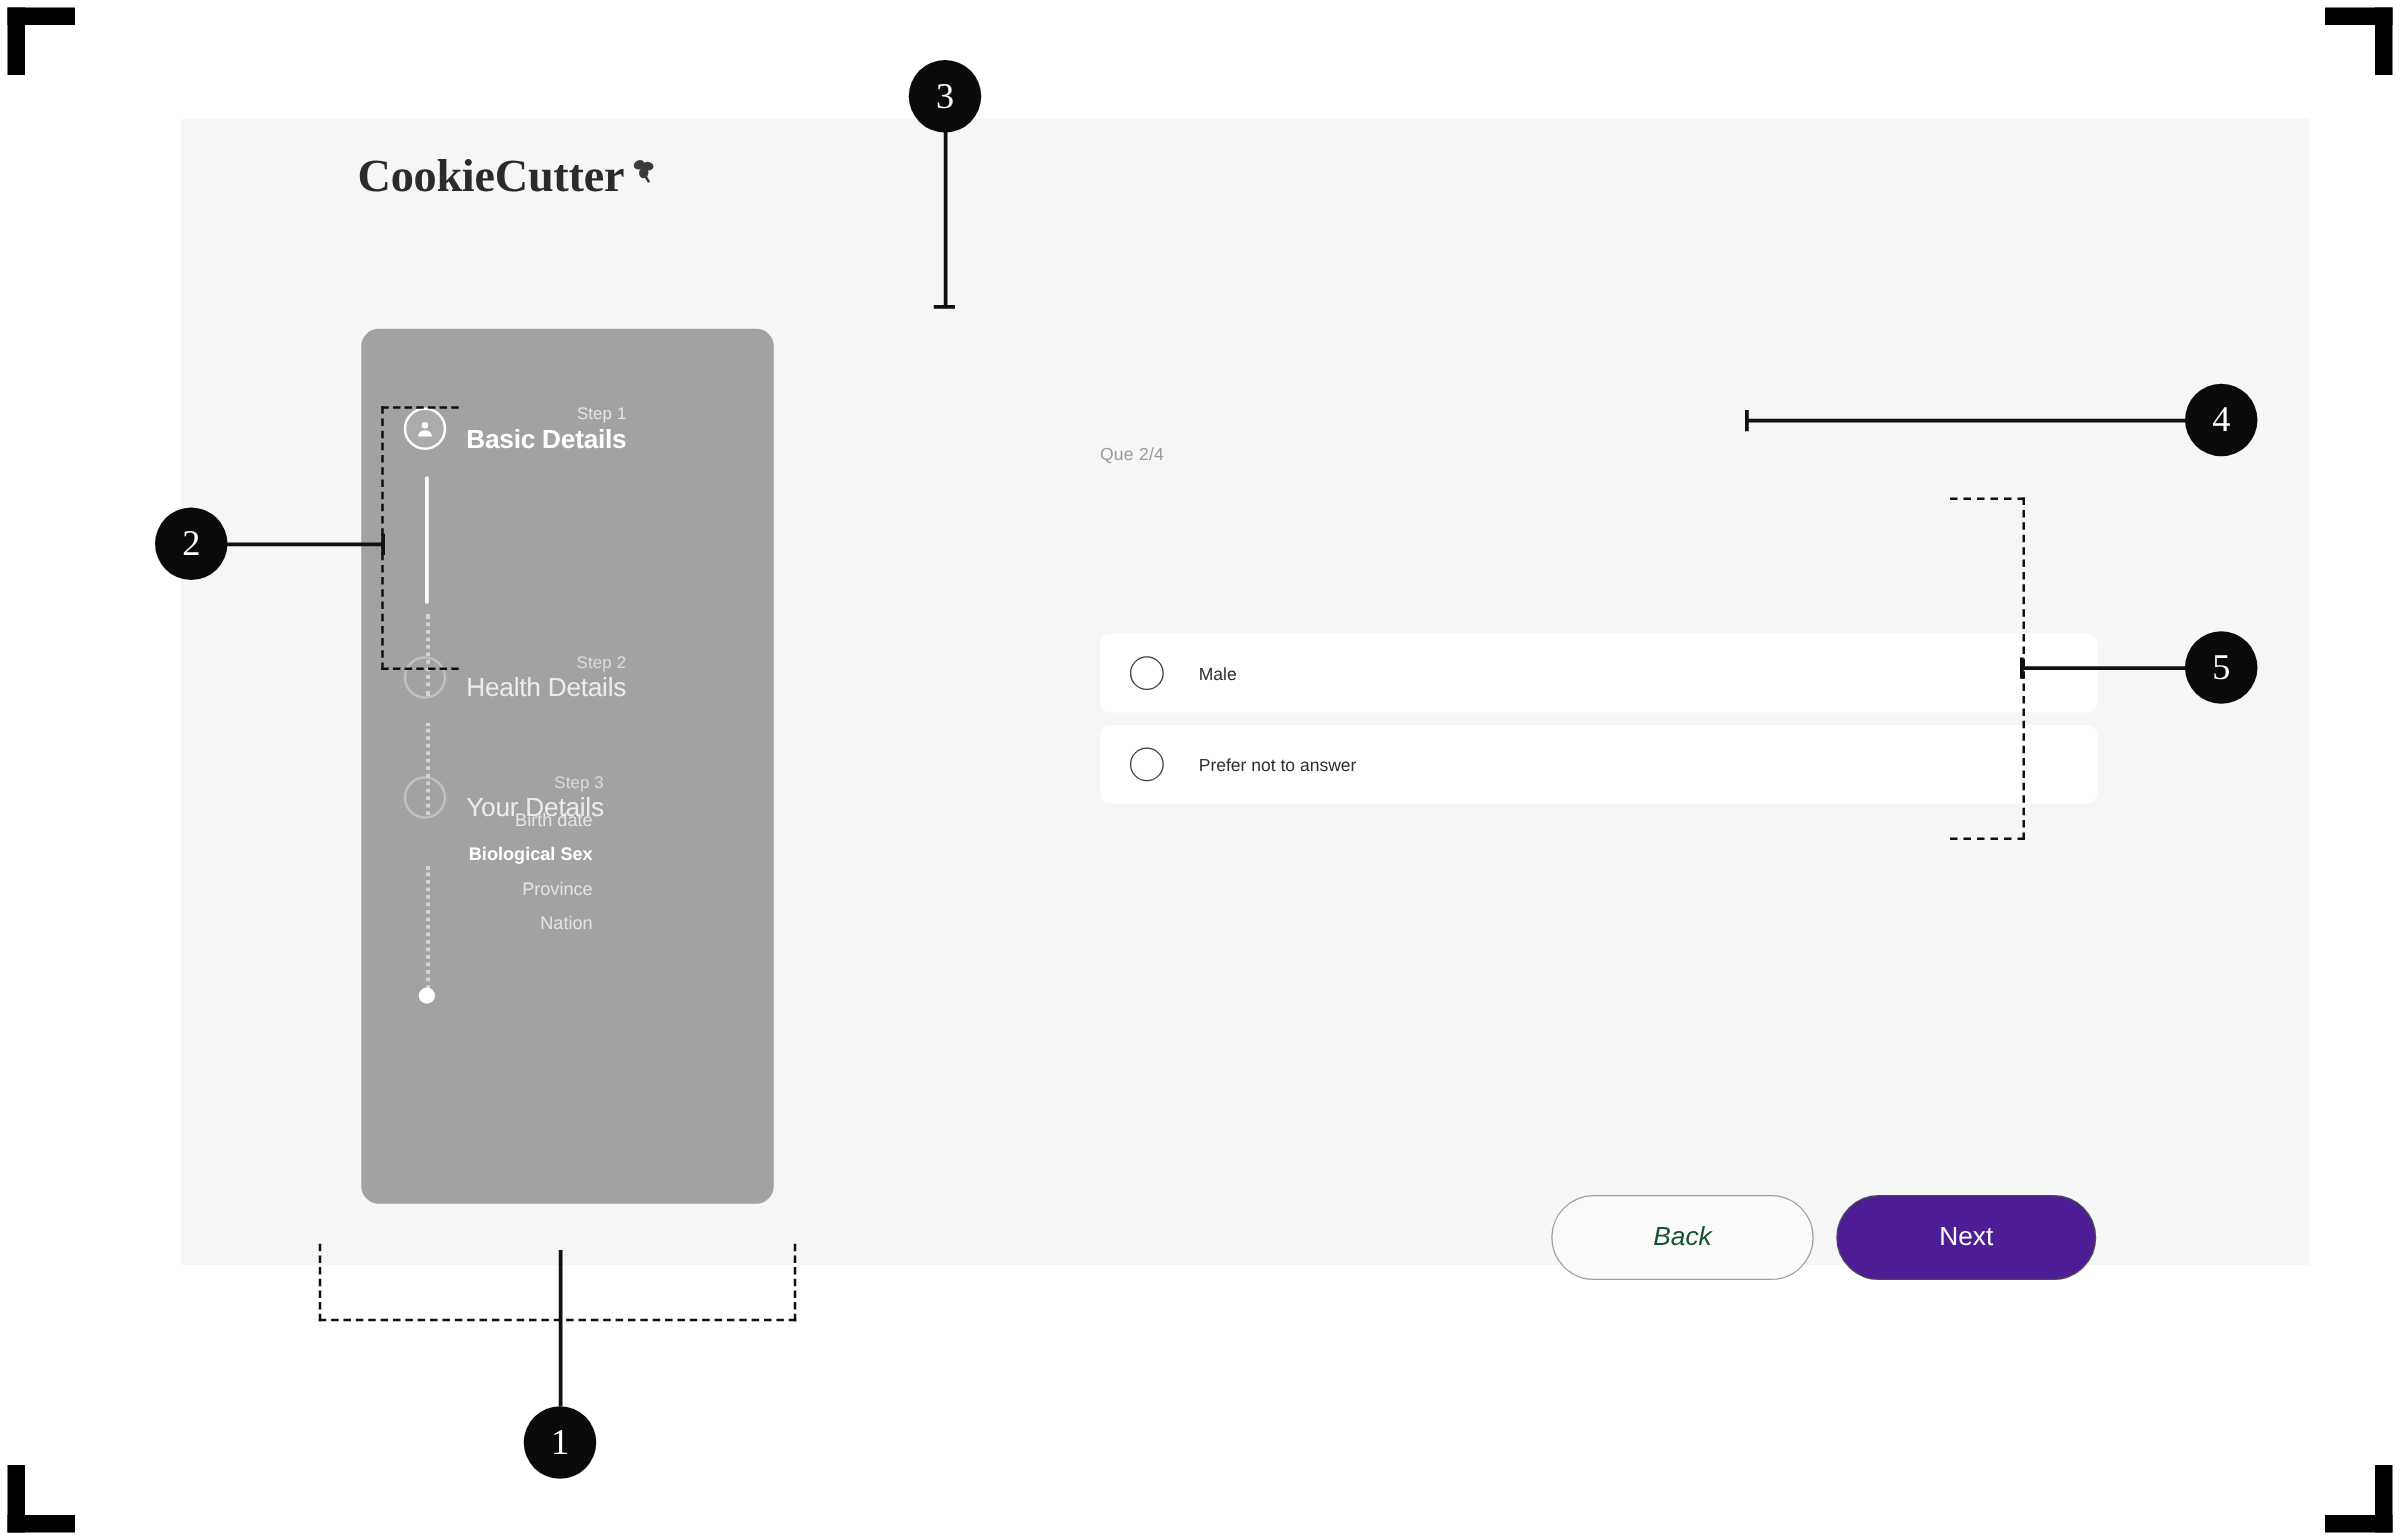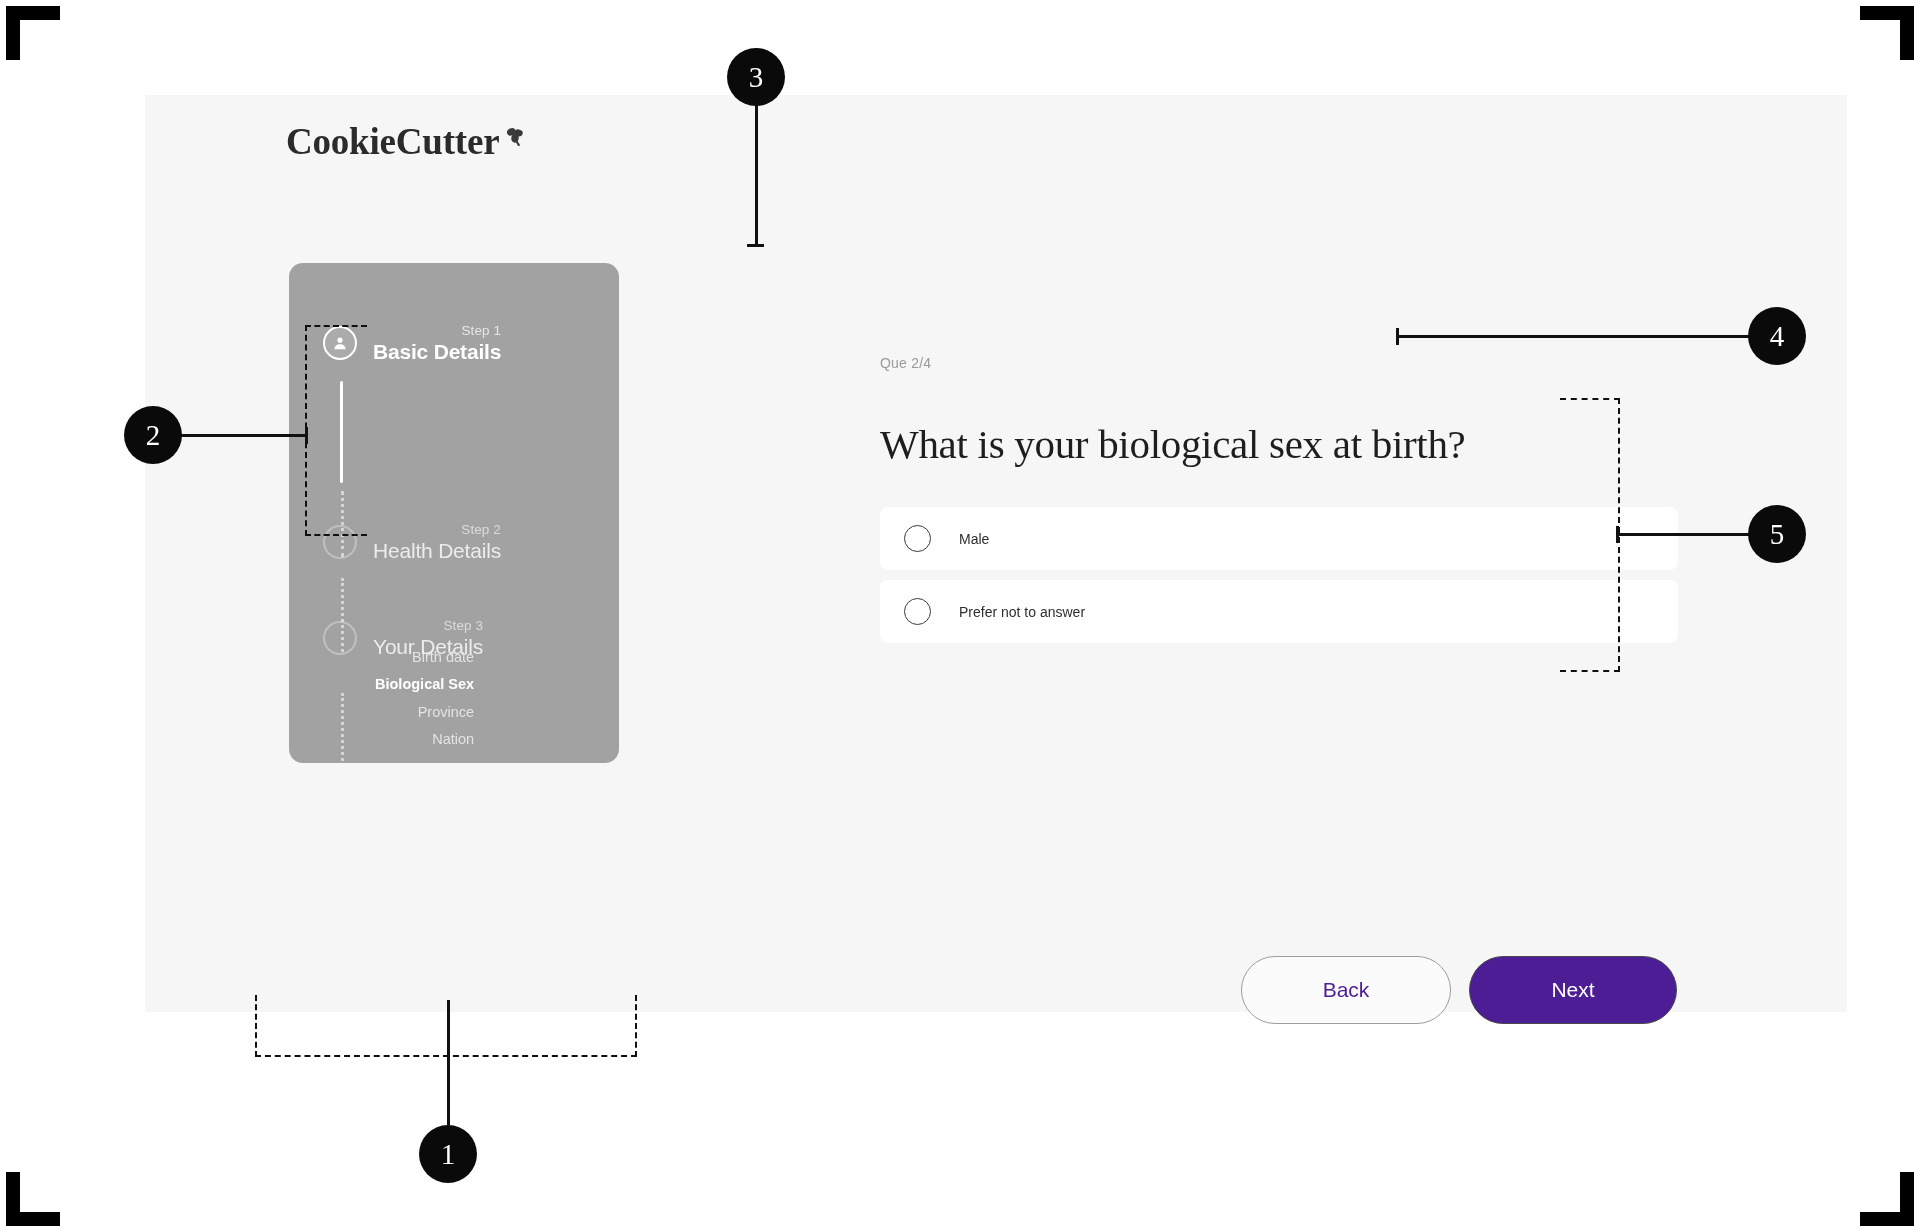--- a/index.html
+++ b/index.html
@@ -66,21 +66,21 @@
     margin-top: 1px;
     margin-left: 1px;
   }
 
   
   #stepper {
     position: absolute;
     left: 144px;
     top: 168px;
     width: 330px;
-    height: 500px;
+    height: 700px;
     background: #a2a2a2;
     border-radius: 14px;
     overflow: hidden;
   }
 
   .step-block { position: absolute; left: 0; width: 100%; }
 
   .step-head {
     display: flex;
     align-items: center;
@@ -242,21 +242,22 @@
     justify-content: center;
     font-size: 21px;
     box-sizing: border-box;
     cursor: pointer;
     user-select: none;
   }
   #btn-back {
     width: 210px;
     background: #fbfbfb;
     border: 1.4px solid #9d9d9d;
-    color: #4c1d95;
+    color: #14532d;
+    font-style: italic;
   }
   #btn-next {
     width: 208px;
     background: #4c1d95;
     border: 1.4px solid #4b4b4b;
     color: #ffffff;
   }
 
   
   #annotations {
@@ -382,21 +383,20 @@
         </div>
       </div>
 
       <div class="rail-dotted" style="top:430px; height:98px;"></div>
       <div id="rail-end-dot"></div>
 
     </div>
 
     <div id="que-counter">Que 2/4</div>
 
-    <h1 id="question-title">What is your biological sex at birth?</h1>
 
     <div id="options">
 
       <div class="option">
         <span class="radio"></span>
         <span class="option-label">Male</span>
       </div>
 
 
       <div class="option">

